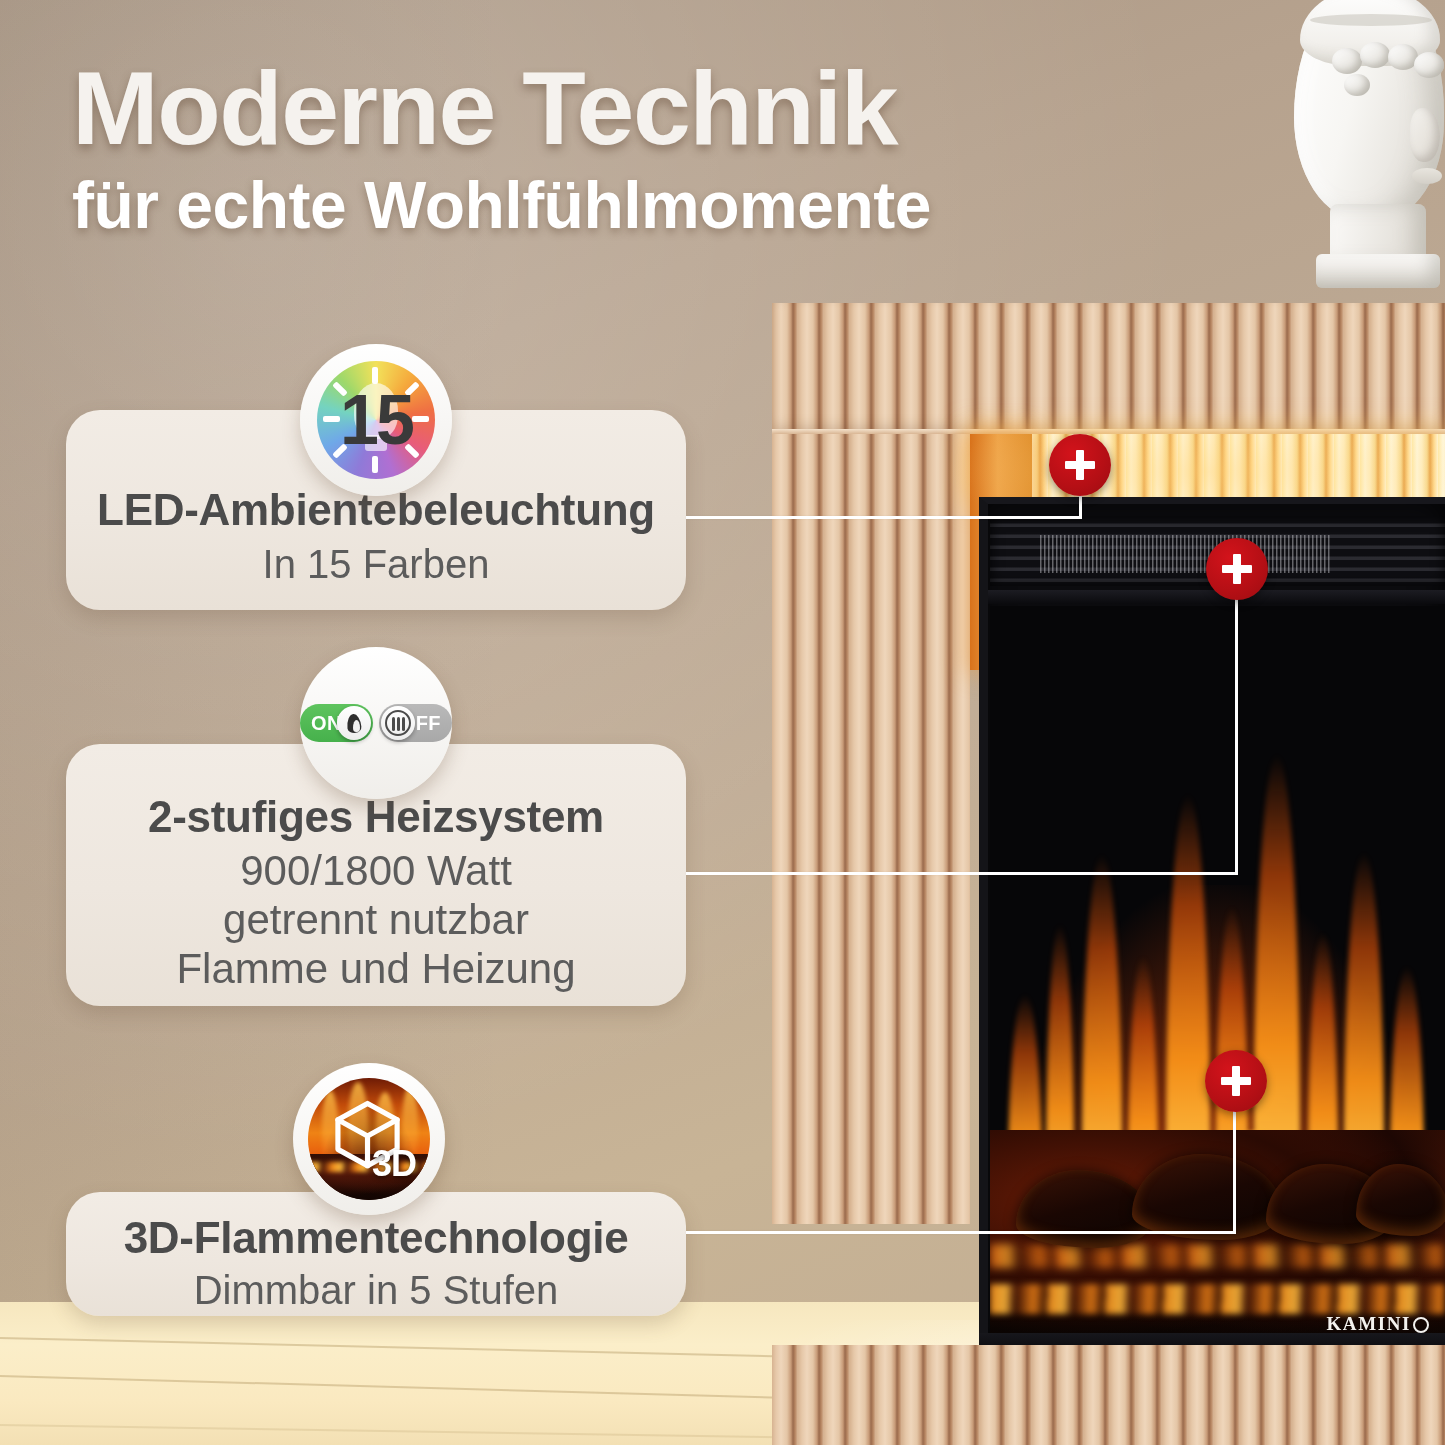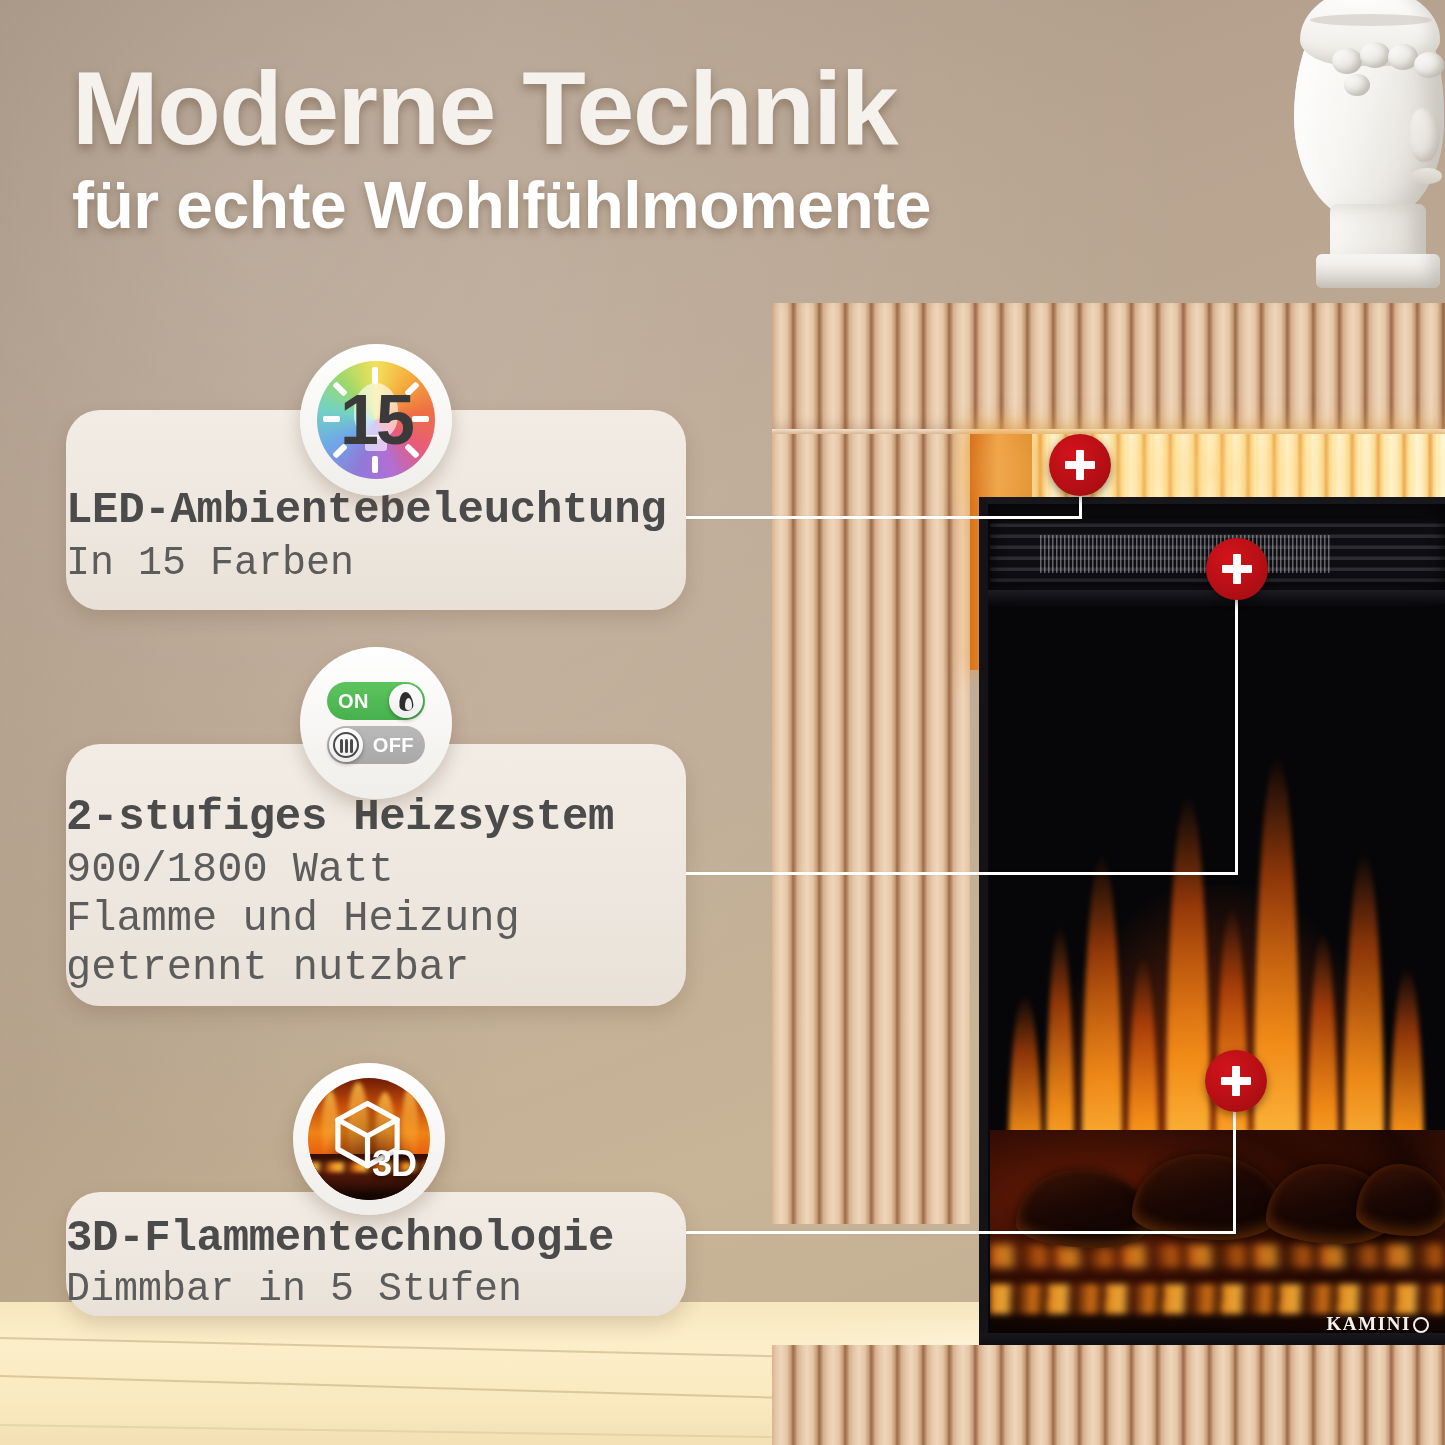--- a/index.html
+++ b/index.html
@@ -230,23 +230,22 @@
     text-shadow:0 4px 9px rgba(90,65,45,.40);
     white-space:nowrap;
   }
 
   
   .card{
     position:absolute;
     background:linear-gradient(180deg,#f2ece5 0%,#eee7df 55%,#e9e1d7 100%);
     border-radius:34px;
     box-shadow:0 8px 20px rgba(95,70,48,.20);
-    text-align:left;
+    text-align:center;
     box-sizing:border-box;
-    font-family:Liberation Mono, monospace;
   }
   .card .title{
     font-weight:700;color:#4b4b4b;letter-spacing:-.3px;white-space:nowrap;
   }
   .card .sub{
     color:#5c5c5c;font-weight:400;white-space:nowrap;
   }
   #card1{left:66px;top:410px;width:620px;height:200px;padding-top:74px;}
   #card1 .title{font-size:44px;line-height:52px;}
   #card1 .sub{font-size:40px;line-height:56px;}
@@ -281,21 +280,21 @@
   .bulbghost{
     position:absolute;left:50%;top:22px;transform:translateX(-50%);
     width:44px;height:56px;border-radius:50% 50% 42% 42%;
     background:rgba(255,255,255,.62);z-index:2;
   }
   .bulbghost:after{
     content:"";position:absolute;left:50%;transform:translateX(-50%);
     top:52px;width:22px;height:16px;background:rgba(255,255,255,.62);border-radius:3px;
   }
 
-  #icon2{left:300px;top:647px;width:152px;height:152px;flex-direction:column;gap:6px;}
+  #icon2{left:300px;top:647px;width:152px;height:152px;flex-direction:row;gap:6px;}
   .sw{width:98px;height:38px;border-radius:20px;display:flex;align-items:center;
     position:relative;box-sizing:border-box;}
   .sw.on{background:linear-gradient(180deg,#5ec45e,#46b14c);justify-content:flex-start;padding-left:11px;}
   .sw.off{background:linear-gradient(180deg,#b9b9b9,#a8a8a8);justify-content:flex-end;padding-right:11px;}
   .sw .lbl{color:#fff;font-size:20px;font-weight:700;letter-spacing:.4px;}
   .sw .knob{
     position:absolute;top:2px;width:34px;height:34px;border-radius:50%;
     background:linear-gradient(180deg,#ffffff,#ededed);
     box-shadow:0 2px 4px rgba(0,0,0,.3);
     display:flex;align-items:center;justify-content:center;
@@ -468,22 +467,22 @@
   <div class="conn v" id="c3v"></div>
 
   <div class="card" id="card1">
     <div class="title">LED-Ambientebeleuchtung</div>
     <div class="sub">In 15 Farben</div>
   </div>
 
   <div class="card" id="card2">
     <div class="title">2-stufiges Heizsystem</div>
     <div class="sub">900/1800 Watt</div>
+    <div class="sub">getrennt nutzbar</div>
     <div class="sub">Flamme und Heizung</div>
-    <div class="sub">getrennt nutzbar</div>
   </div>
 
   <div class="card" id="card3">
     <div class="title">3D-Flammentechnologie</div>
     <div class="sub">Dimmbar in 5 Stufen</div>
   </div>
 
   <div class="iconwrap" id="icon1">
     <div class="disc15">
       <div class="rays">

